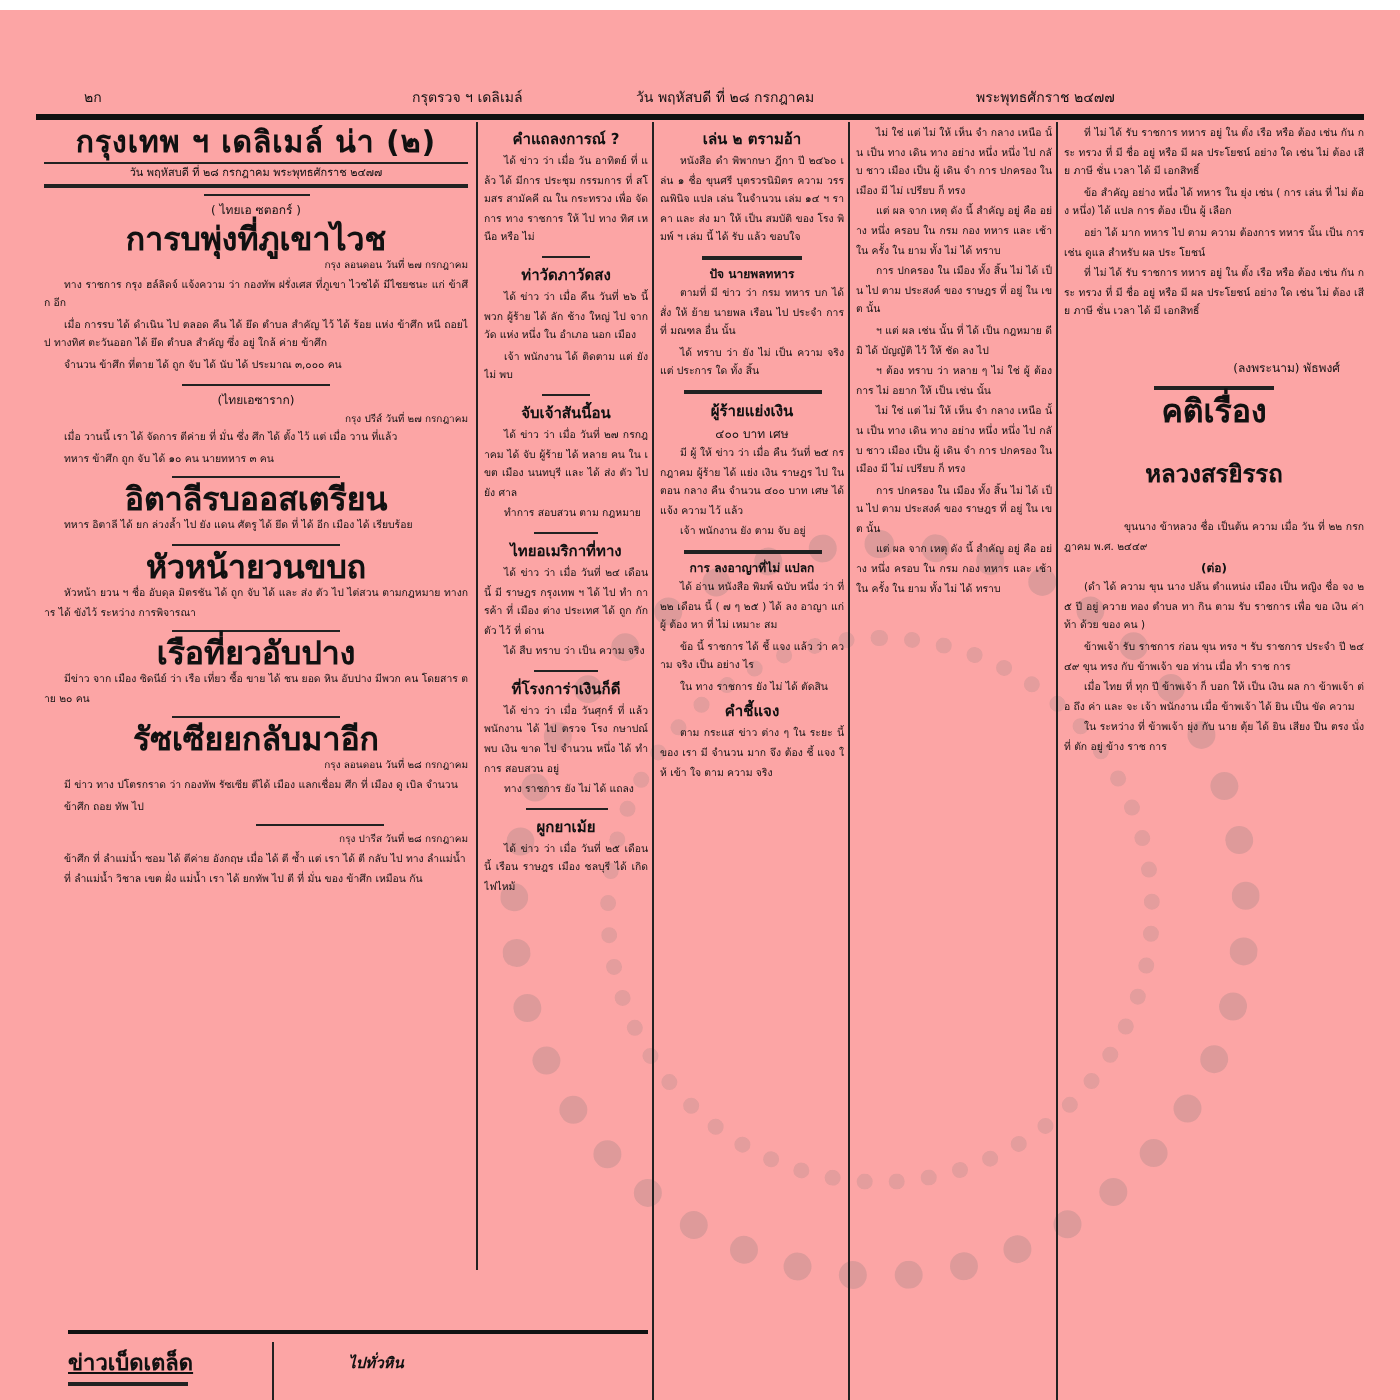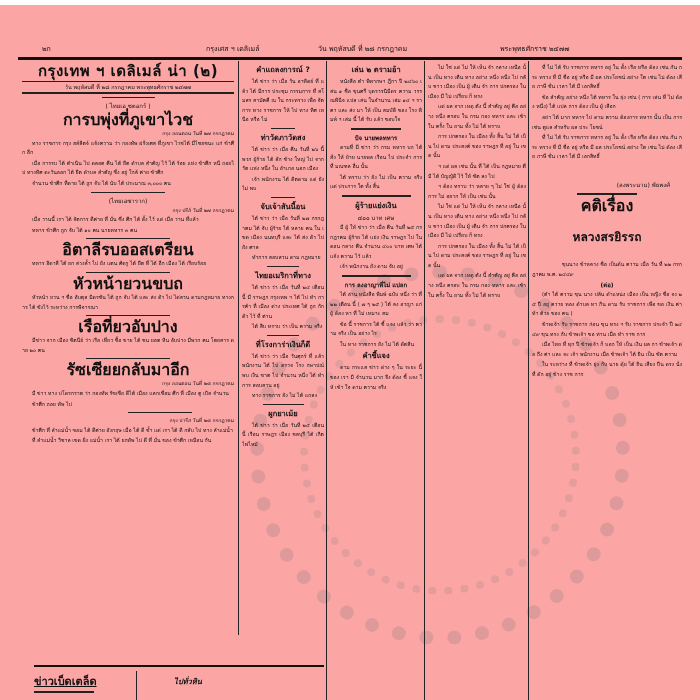--- a/index.html
+++ b/index.html
@@ -30,23 +30,23 @@
 </head>
 <body>
 
 <div class="page">
 
   <div class="stamp"></div>
   <div class="stamp inner"></div>
 
   <div class="runner">
     <span style="left:24px;">๒ก</span>
-    <span style="left:188px;">กรุงเศส ฯ เดลิเมล์</span>
+    <span style="left:188px;">กรุตรวจ ฯ เดลิเมล์</span>
     <span style="left:300px;">วัน พฤหัสบดี ที่ ๒๘ กรกฎาคม</span>
-    <span style="left:470px;margin-left:12px;">พระพุทธศักราช ๒๔๗๗</span>
+    <span style="left:470px;">พระพุทธศักราช ๒๔๗๗</span>
   </div>
   <div class="rule-thick" style="left:18px; top:52px; width:664px;"></div>
 
   <div class="vrule" style="left:238px; top:56px; height:574px;"></div>
   <div class="vrule" style="left:326px; top:56px; height:644px;"></div>
   <div class="vrule" style="left:424px; top:56px; height:644px;"></div>
   <div class="vrule" style="left:528px; top:56px; height:644px;"></div>
 
   <div class="col" style="left:22px; top:56px; width:212px; height:574px;">
     <div class="masthead">กรุงเทพ ฯ เดลิเมล์  น่า (๒)</div>

